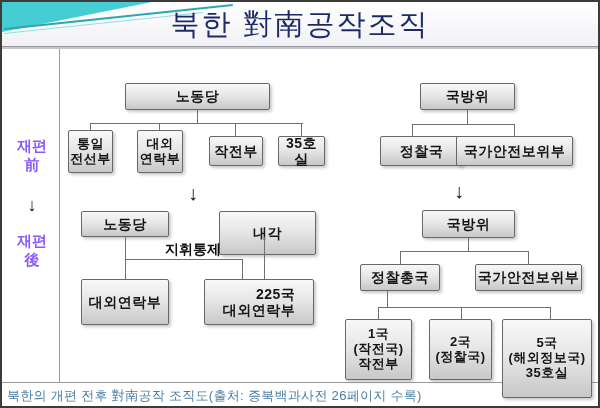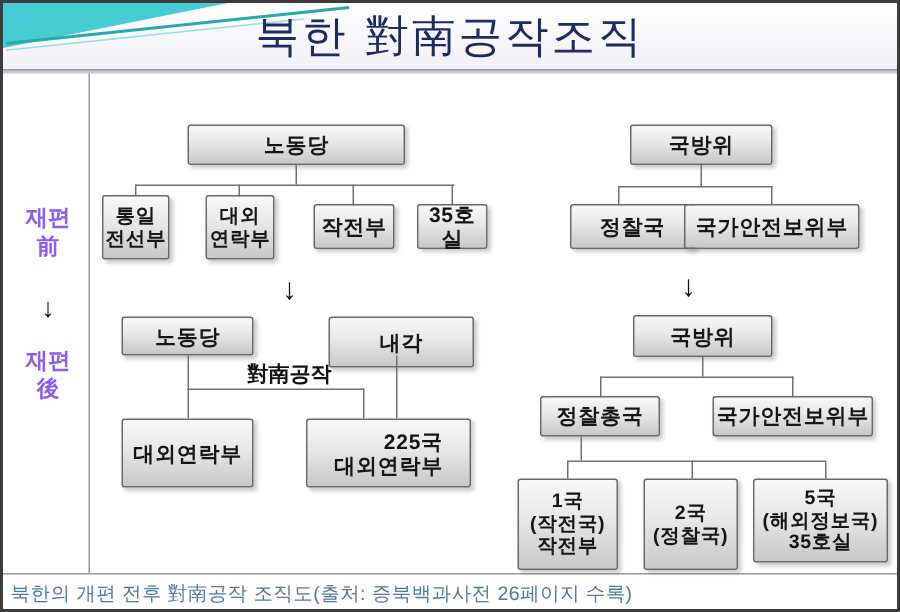--- a/index.html
+++ b/index.html
@@ -85,26 +85,26 @@
   <div class="hl" style="left:410px;top:122px;width:103px;height:1px;"></div>
   <div class="vl" style="left:410px;top:122px;width:1px;height:12px;"></div>
   <div class="vl" style="left:512px;top:122px;width:1px;height:12px;"></div>
   <div class="box" style="left:378px;top:134px;width:83px;height:30px;">정찰국</div>
   <div class="box" style="left:454px;top:134px;width:117px;height:30px;">국가안전보위부</div>
 
   <div class="mid-arrow" style="left:186px;top:180px;">↓</div>
   <div class="mid-arrow" style="left:452px;top:178px;">↓</div>
 
   <div class="box" style="left:79px;top:209px;width:88px;height:26px;">노동당</div>
-  <div class="box" style="left:217px;top:209px;width:97px;height:34px;">내각</div>
+  <div class="box" style="left:217px;top:209px;width:97px;height:44px;">내각</div>
   <div class="vl" style="left:123px;top:235px;width:1px;height:42px;"></div>
   <div class="vl" style="left:262px;top:235px;width:1px;height:42px;"></div>
   <div class="hl" style="left:123px;top:257px;width:118px;height:1px;"></div>
   <div class="vl" style="left:240px;top:257px;width:1px;height:20px;"></div>
-  <div class="cmd-label">對南공작</div>
+  <div class="cmd-label">지휘통제</div>
   <div class="box" style="left:79px;top:277px;width:88px;height:46px;">대외연락부</div>
   <div class="box" style="left:202px;top:277px;width:110px;height:46px;text-align:right;">225국
 대외연락부</div>
 
   <div class="box" style="left:420px;top:208px;width:93px;height:28px;">국방위</div>
   <div class="vl" style="left:466px;top:236px;width:1px;height:13px;"></div>
   <div class="hl" style="left:398px;top:249px;width:129px;height:1px;"></div>
   <div class="vl" style="left:398px;top:249px;width:1px;height:13px;"></div>
   <div class="vl" style="left:526px;top:249px;width:1px;height:13px;"></div>
   <div class="box" style="left:358px;top:262px;width:80px;height:27px;">정찰총국</div>
@@ -112,18 +112,18 @@
   <div class="vl" style="left:385px;top:289px;width:1px;height:16px;"></div>
   <div class="hl" style="left:376px;top:305px;width:172px;height:1px;"></div>
   <div class="vl" style="left:376px;top:305px;width:1px;height:12px;"></div>
   <div class="vl" style="left:459px;top:305px;width:1px;height:12px;"></div>
   <div class="vl" style="left:548px;top:305px;width:1px;height:12px;"></div>
   <div class="box f13" style="left:343px;top:317px;width:67px;height:61px;">1국
 (작전국)
 작전부</div>
   <div class="box f13" style="left:427px;top:317px;width:63px;height:61px;">2국
 (정찰국)</div>
-  <div class="box f13" style="left:500px;top:317px;width:90px;height:56px;">5국
+  <div class="box f13" style="left:500px;top:317px;width:90px;height:79px;">5국
 (해외정보국)
 35호실</div>
 
   <div class="caption">북한의 개편 전후 對南공작 조직도(출처: 증북백과사전 26페이지 수록)</div>
 </div>
 
 </body></html>

